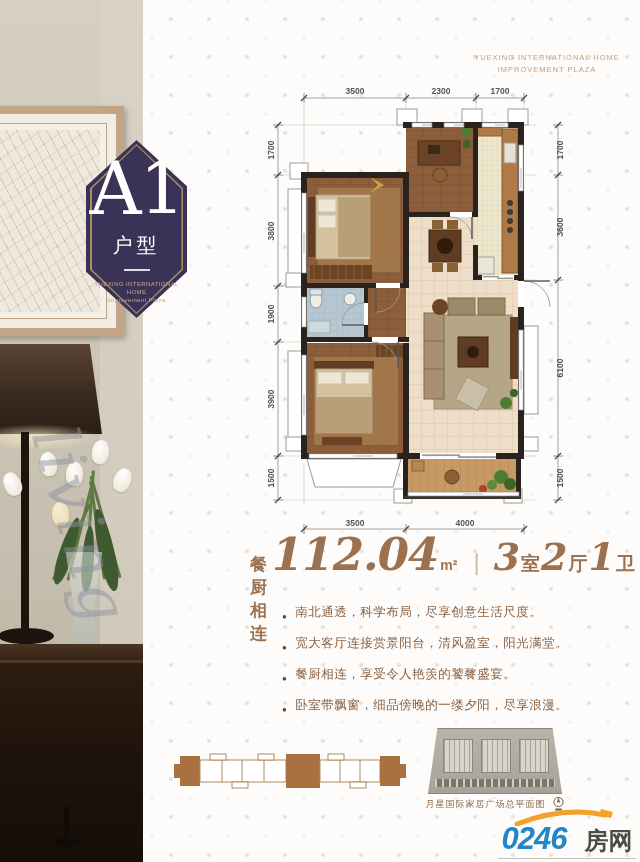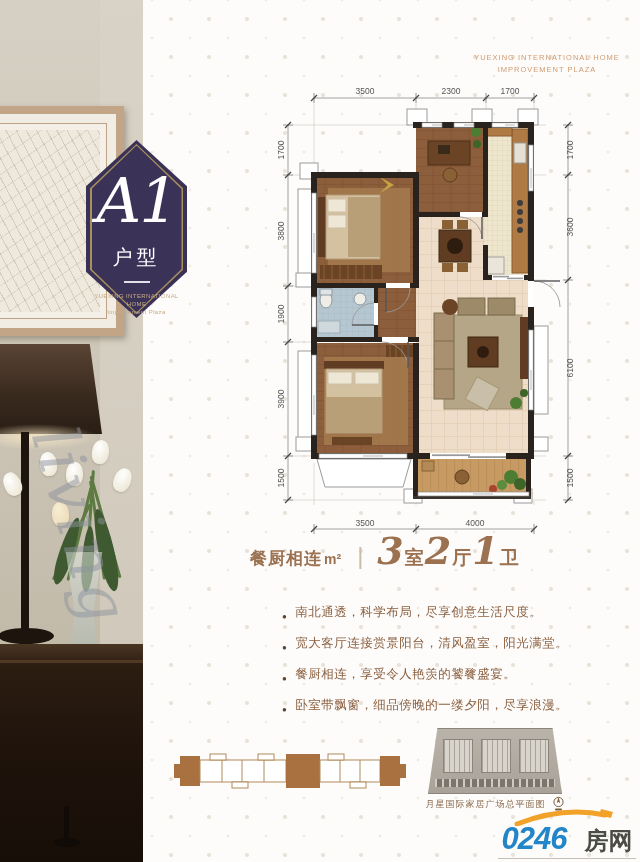--- a/index.html
+++ b/index.html
@@ -41,29 +41,29 @@
   .candle .c2{position:absolute;left:2px;top:32px;width:26px;height:9px;background:#100b07;border-radius:50%;}
   .wm-script{position:absolute;left:88px;top:418px;z-index:4;font-family:"DejaVu Serif",serif;
     font-style:italic;font-size:64px;color:rgba(140,146,158,.5);transform:rotate(74deg);transform-origin:left top;letter-spacing:4px;}
   
   .badge{position:absolute;left:86px;top:140px;width:101px;height:178px;z-index:6;text-align:center;}
   .badge .lay{position:absolute;clip-path:polygon(50% 0,100% 26%,100% 74%,50% 100%,0 74%,0 26%);}
   .badge .h1{inset:0;background:#3a3156;}
   .badge .h2{inset:4px;background:#a8905f;}
   .badge .h3{inset:5.5px;background:#3b3258;}
   .badge .content{position:relative;z-index:2;padding-top:18px;color:#fff;}
-  .badge .code{font-family:"DejaVu Serif",serif;font-style:italic;font-size:62px;line-height:62px;letter-spacing:-2px;margin-top:12px;}
+  .badge .code{font-family:"DejaVu Serif",serif;font-size:72px;line-height:62px;letter-spacing:-2px;}
   .badge .typ{font-size:20px;letter-spacing:4px;margin-top:12px;}
   .badge .bar{width:26px;height:2px;background:rgba(255,255,255,.85);margin:10px auto 9px;}
   .badge .org{font-size:6px;line-height:8px;color:#c6ab83;letter-spacing:.4px;}
   
   .corner{position:absolute;left:462px;top:52px;width:170px;text-align:center;color:#d09a6e;
     font-size:7.5px;line-height:12px;letter-spacing:1px;z-index:3;}
   
-  .plan{position:absolute;left:262px;top:85px;width:332px;height:478px;z-index:2;}
+  .plan{position:absolute;left:252px;top:85px;width:332px;height:478px;z-index:2;font-weight:bold;}
   
   .area-line{position:absolute;left:250px;top:532px;width:386px;display:flex;align-items:baseline;color:#9b7150;z-index:3;}
   .area-line .lbl{font-size:17px;font-weight:bold;letter-spacing:1px;}
   .area-line .big{font-family:"DejaVu Serif",serif;font-style:italic;font-weight:bold;font-size:45px;line-height:45px;letter-spacing:-1px;}
   .area-line .unit{font-size:14px;font-weight:bold;margin-left:2px;}
   .area-line .div{font-size:24px;color:#cbbba7;margin:0 14px 0 16px;font-weight:normal;}
   .area-line .num{font-family:"DejaVu Serif",serif;font-style:italic;font-weight:bold;font-size:38px;line-height:38px;}
   .area-line .cn{font-size:19px;font-weight:bold;margin:0 1px;}
   
   .features{position:absolute;left:282px;top:604px;width:345px;z-index:3;}
@@ -373,20 +373,21 @@
         <text x="311" y="283" transform="rotate(-90 311 283)">6100</text>
         <text x="311" y="393" transform="rotate(-90 311 393)">1500</text>
         <text x="103" y="441">3500</text>
         <text x="213" y="441">4000</text>
       </g>
     </svg>
   </div>
 
   <div class="area-line">
     <span class="lbl">餐厨相连</span>
+    <span class="big">112.04</span>
     <span class="unit">m²</span>
     <span class="div">|</span>
     <span class="num">3</span>
     <span class="cn">室</span>
     <span class="num">2</span>
     <span class="cn">厅</span>
     <span class="num">1</span>
     <span class="cn">卫</span>
   </div>
 

